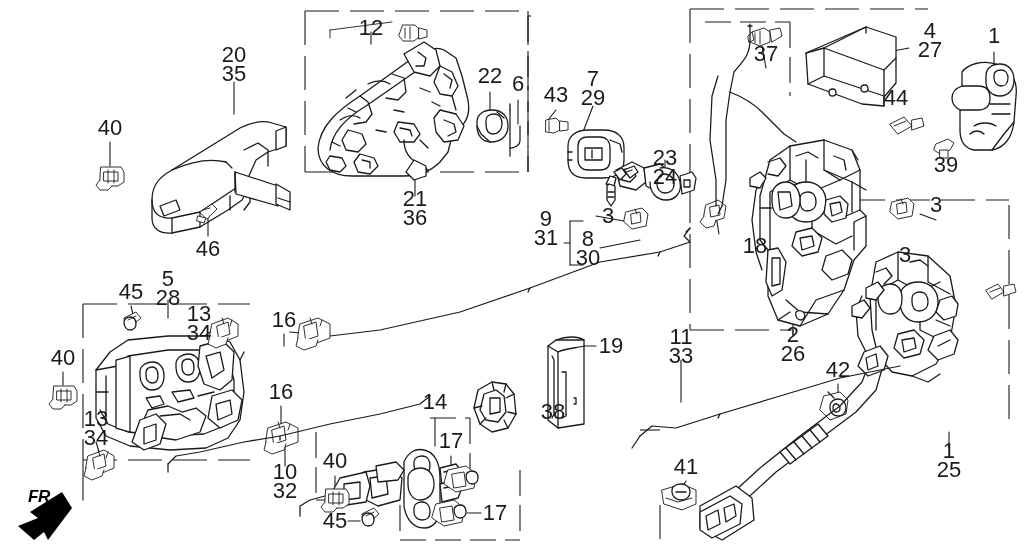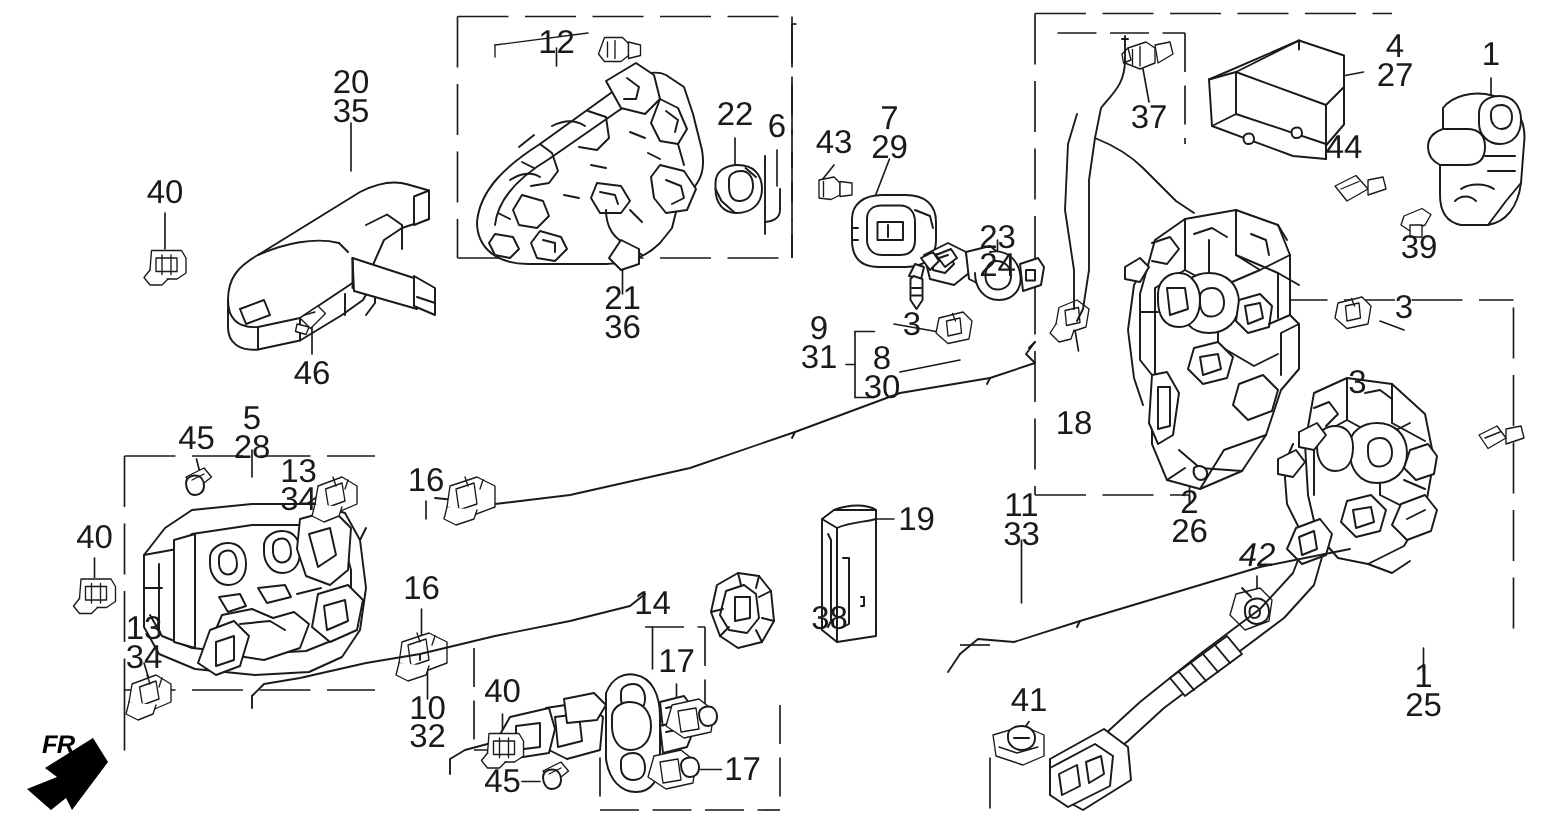--- a/index.html
+++ b/index.html
@@ -600,32 +600,32 @@
       <div class="lbl two" style="left: 665px; top: 142px; transform: translate(-50%, -50%); text-align: center; margin-top: 25px;">23
 24</div>
       <div class="lbl two" style="left: 415px; top: 208px; transform: translate(-50%, -50%); text-align: center;">21
 36</div>
       <div class="lbl" style="left: 208px; top: 249px; transform: translate(-50%, -50%); text-align: right;">46</div>
       <div class="lbl" style="left: 608px; top: 216px; transform: translate(-50%, -50%); text-align: center;">3</div>
       <div class="lbl two" style="left: 546px; top: 228px; transform: translate(-50%, -50%); text-align: center;">9
 31</div>
       <div class="lbl two" style="left: 588px; top: 248px; transform: translate(-50%, -50%); text-align: center;">8
 30</div>
-      <div class="lbl" style="left: 766px; top: 54px; transform: translate(-50%, -50%); text-align: left; margin-top: 24px;">37</div>
+      <div class="lbl" style="left: 766px; top: 54px; transform: translate(-50%, -50%); text-align: left;">37</div>
       <div class="lbl two" style="left: 930px; top: 40px; transform: translate(-50%, -50%); text-align: center;">4
 27</div>
       <div class="lbl" style="left: 896px; top: 98px; transform: translate(-50%, -50%); text-align: center;">44</div>
       <div class="lbl" style="left: 994px; top: 36px; transform: translate(-50%, -50%); text-align: center;">1</div>
       <div class="lbl" style="left: 946px; top: 165px; transform: translate(-50%, -50%); text-align: center;">39</div>
       <div class="lbl" style="left: 936px; top: 205px; transform: translate(-50%, -50%); text-align: center;">3</div>
       <div class="lbl" style="left: 905px; top: 255px; transform: translate(-50%, -50%); text-align: center;">3</div>
-      <div class="lbl" style="left: 716px; top: 246px; transform: translate(-50%, -50%); text-align: center; margin-top: 36px;">18</div>
+      <div class="lbl" style="left: 755px; top: 246px; transform: translate(-50%, -50%); text-align: center;">18</div>
       <div class="lbl two" style="left: 793px; top: 344px; transform: translate(-50%, -50%); text-align: center;">2
 26</div>
-      <div class="lbl" style="left: 838px; top: 370px; transform: translate(-50%, -50%); text-align: center; font-style: italic;">42</div>
+      <div class="lbl" style="left: 838px; top: 370px; transform: translate(-50%, -50%); text-align: center;">42</div>
       <div class="lbl two" style="left: 681px; top: 346px; transform: translate(-50%, -50%); text-align: center;">11
 33</div>
       <div class="lbl" style="left: 131px; top: 292px; transform: translate(-50%, -50%); text-align: center;">45</div>
       <div class="lbl two" style="left: 168px; top: 288px; transform: translate(-50%, -50%); text-align: center;">5
 28</div>
       <div class="lbl two" style="left: 199px; top: 323px; transform: translate(-50%, -50%); text-align: center;">13
 34</div>
       <div class="lbl" style="left: 284px; top: 320px; transform: translate(-50%, -50%); text-align: center;">16</div>
       <div class="lbl" style="left: 63px; top: 358px; transform: translate(-50%, -50%); text-align: center;">40</div>
       <div class="lbl two" style="left: 96px; top: 428px; transform: translate(-50%, -50%); text-align: center;">13

